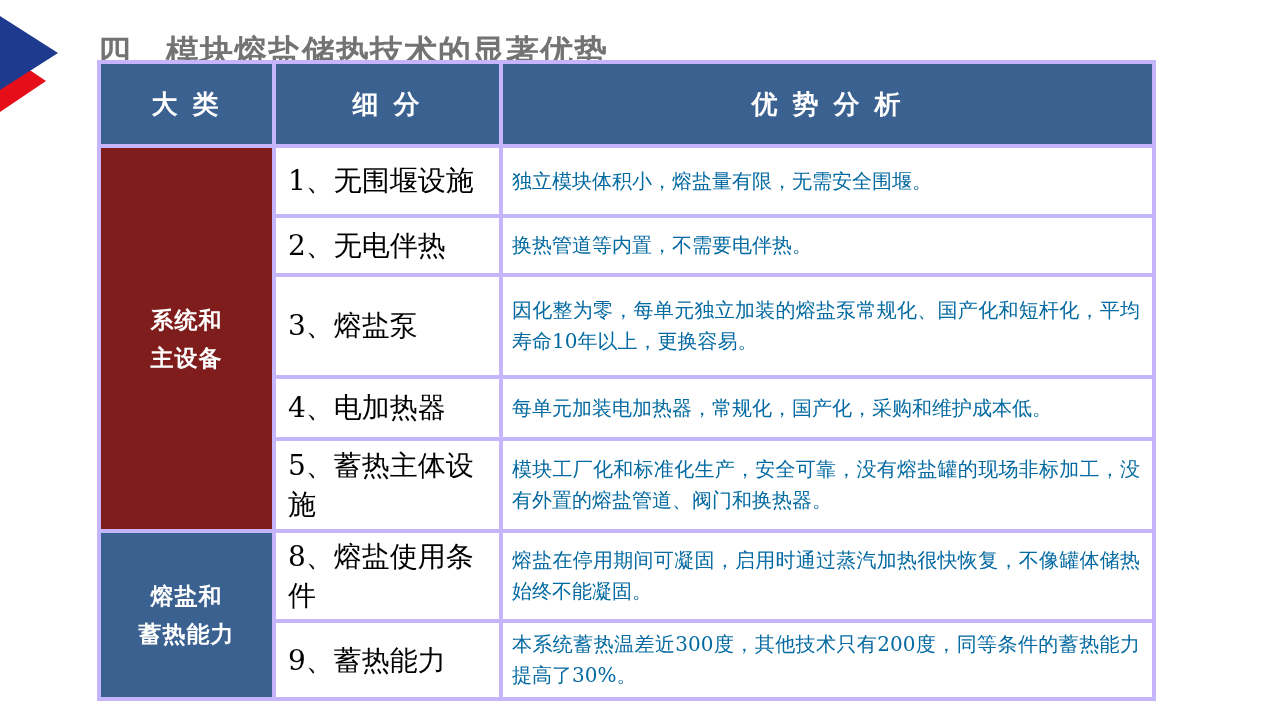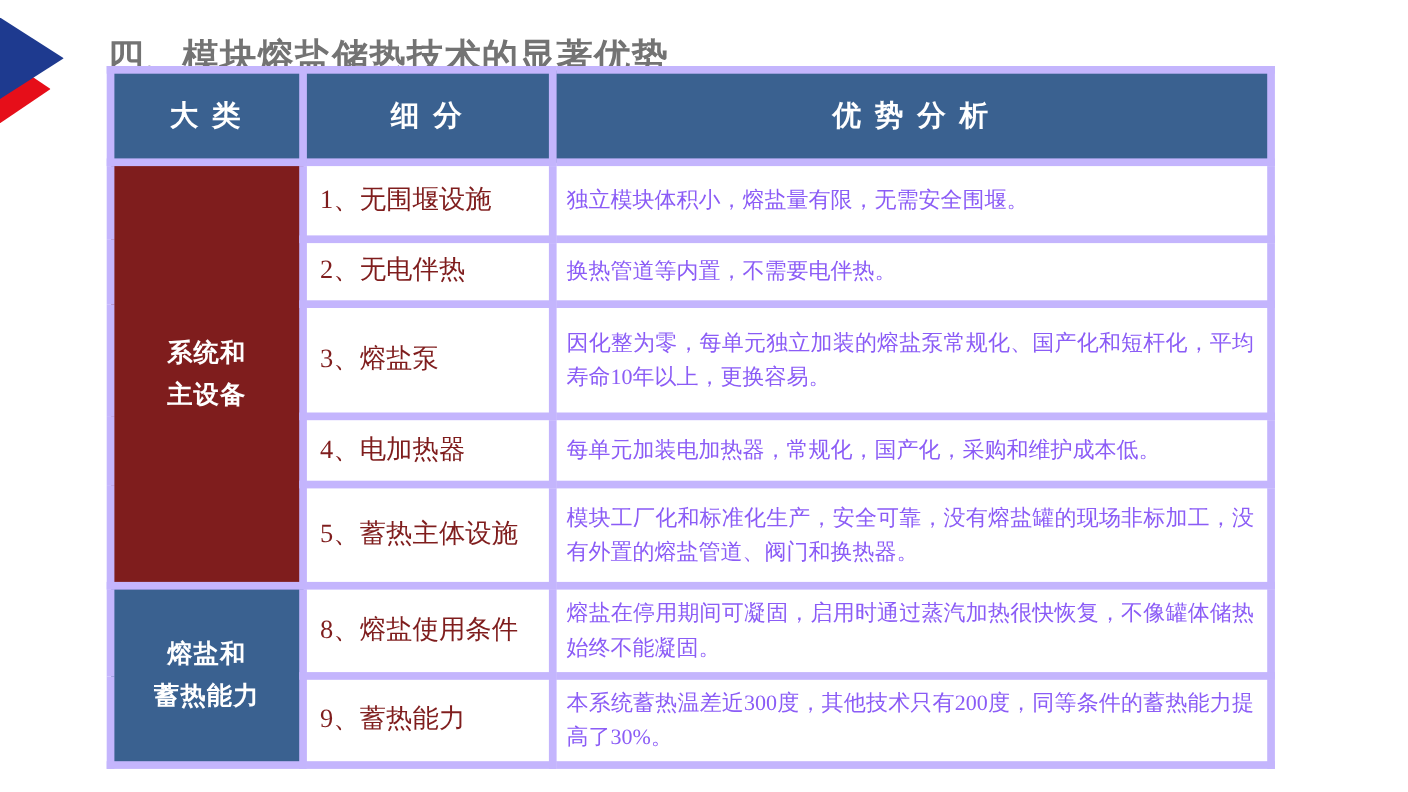--- a/index.html
+++ b/index.html
@@ -36,23 +36,22 @@
     width: 1055px;
     border-collapse: collapse;
     table-layout: fixed;
     border: 3px solid #000;
   }
   table.adv col.c1 { width: 175px; }
   table.adv col.c2 { width: 227px; }
   table.adv col.c3 { width: 653px; }
 
   table.adv th, table.adv td {
-    border: 7px solid #c4b5fd;
+    border: 4px solid #c4b5fd;
     box-sizing: border-box;
-    font-family: Liberation Serif, serif;
   }
 
   
   tr.hdr th {
     height: 84px;
     color: #fff;
     font-size: 26px;
     font-weight: bold;
     text-align: center;
     vertical-align: middle;
@@ -66,31 +65,31 @@
     font-weight: bold;
     text-align: center;
     vertical-align: middle;
     white-space: pre-line;
     line-height: 1.65;
     letter-spacing: 1px;
   }
 
   
   td.sub {
-    font-size: 24px;
-    color: #7f1d1d;
+    font-size: 28px;
+    color: #000000;
     vertical-align: middle;
     padding: 4px 6px 4px 12px;
     line-height: 1.4;
   }
 
   
   td.analysis {
     font-size: 20px;
-    color: #8b5cf6;
+    color: #0369a1;
     vertical-align: middle;
     padding: 6px 12px 6px 9px;
     line-height: 1.55;
     text-align: justify;
   }
 
   
   tr.r1 { height: 70px; }
   tr.r2 { height: 59px; }
   tr.r3 { height: 102px; }

